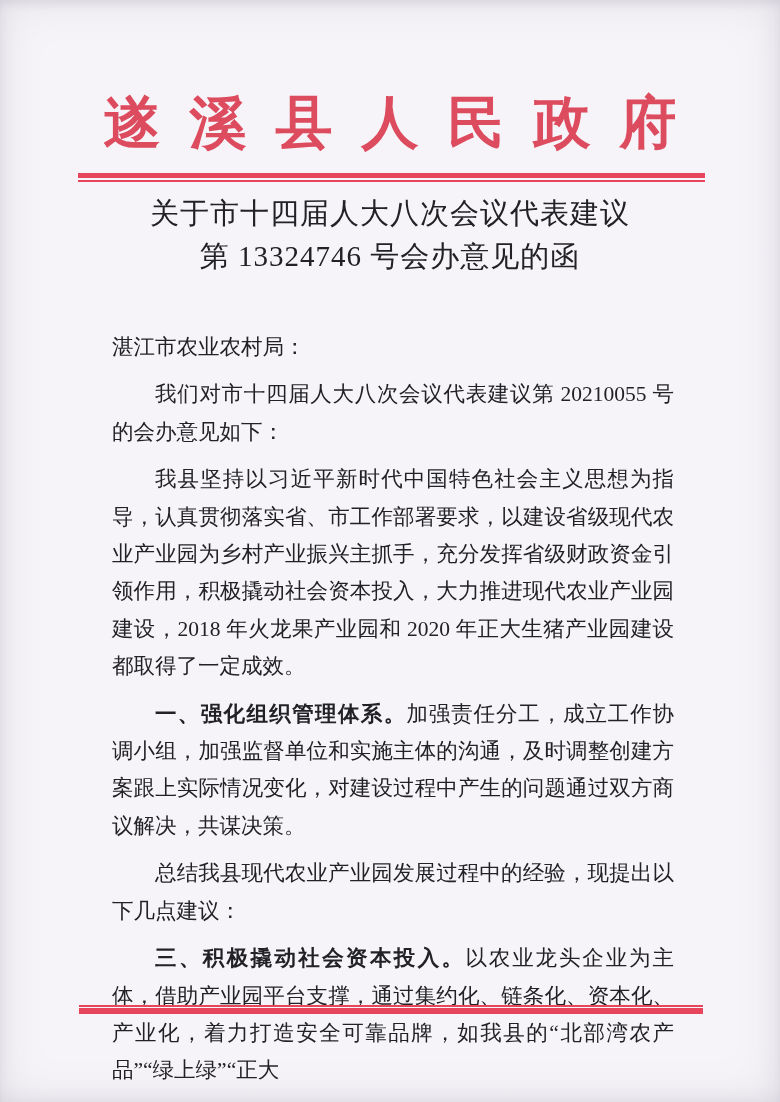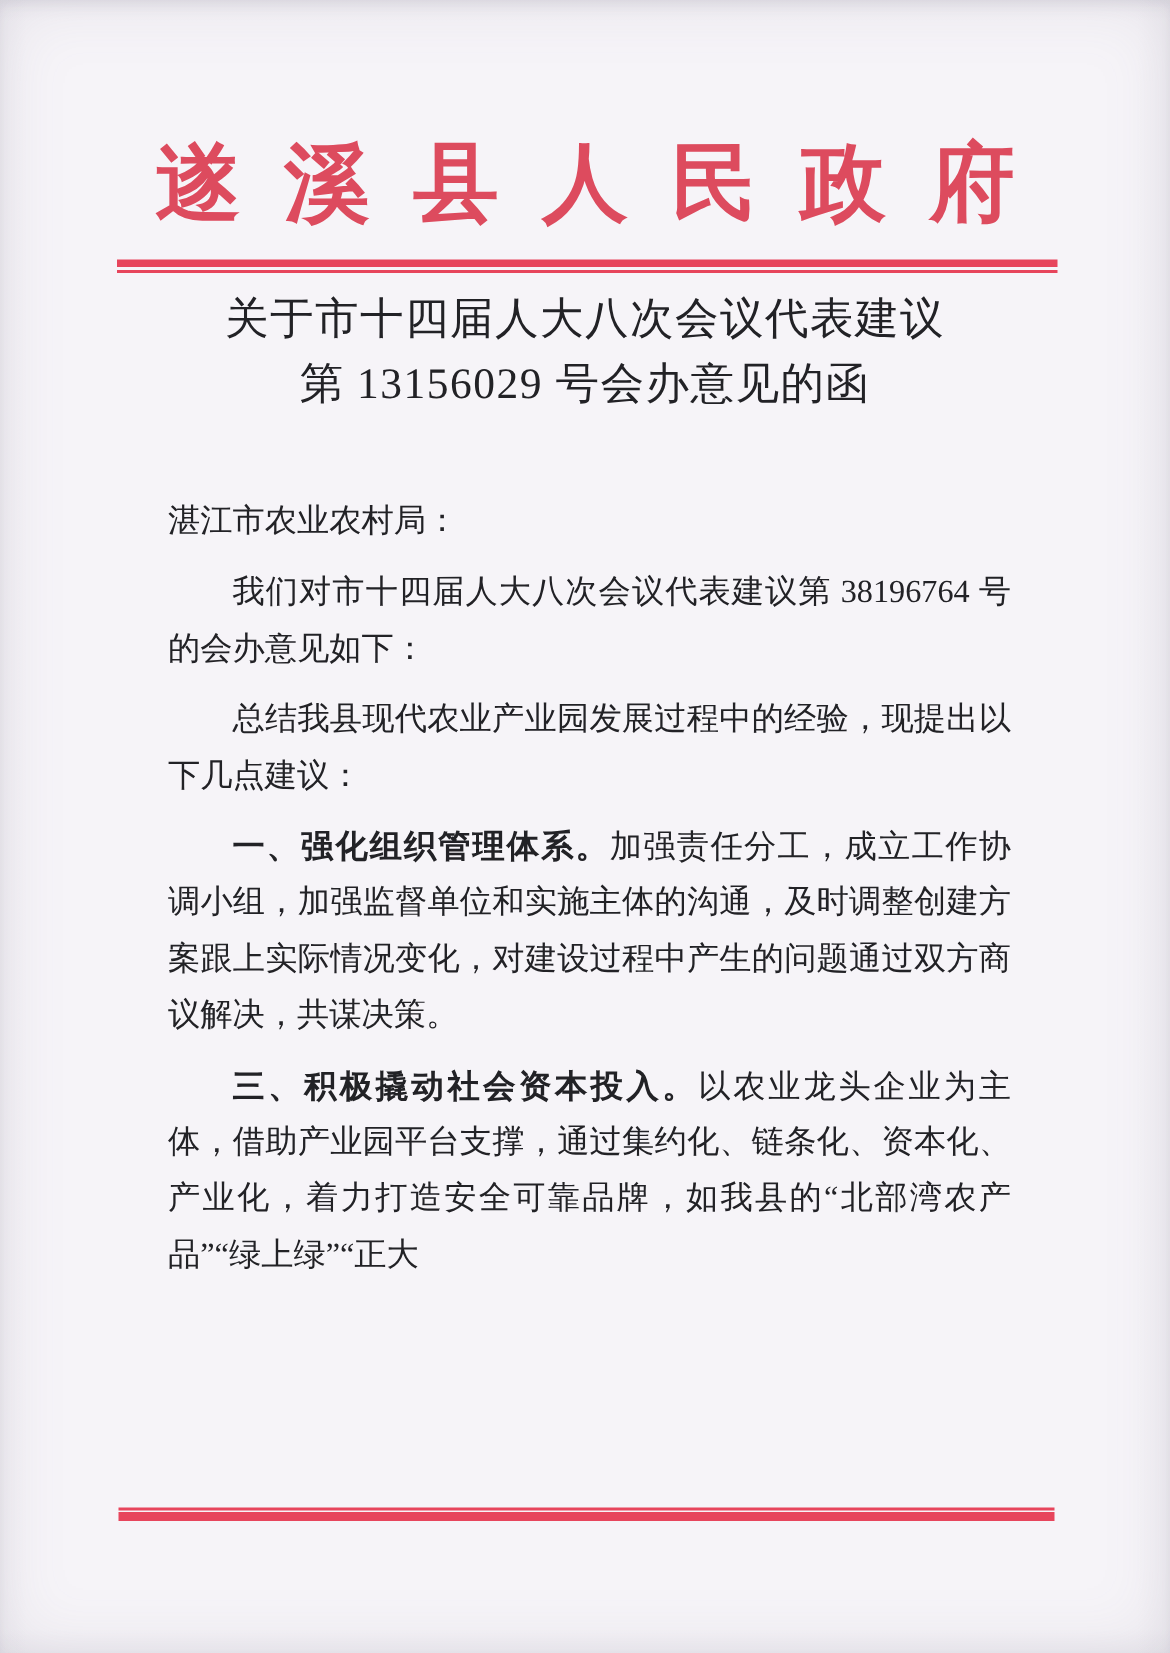--- a/index.html
+++ b/index.html
@@ -106,37 +106,40 @@
   <div class="letterhead">遂溪县人民政府</div>
 
   <div class="rule rule-header">
     <div class="bar-thick"></div>
     <div class="bar-gap"></div>
     <div class="bar-thin"></div>
   </div>
 
   <h1 class="doc-title">
     <span>关于市十四届人大八次会议代表建议</span><br>
-    <span>第 13156029 号会办意见的函</span>
+    <span>第 13324746 号会办意见的函</span>
   </h1>
 
   <div class="doc-body">
     <p class="no-indent">湛江市农业农村局：</p>
 
     <p>
-      <span>我们对市十四届人大八次会议代表建议第 38196764 号的会办意见如下：</span>
+      <span>我们对市十四届人大八次会议代表建议第 20210055 号的会办意见如下：</span>
     </p>
 
-
     <p>
-      <span>总结我县现代农业产业园发展过程中的经验，现提出以下几点建议：</span>
+      <span>我县坚持以习近平新时代中国特色社会主义思想为指导，认真贯彻落实省、市工作部署要求，以建设省级现代农业产业园为乡村产业振兴主抓手，充分发挥省级财政资金引领作用，积极撬动社会资本投入，大力推进现代农业产业园建设，2018 年火龙果产业园和 2020 年正大生猪产业园建设都取得了一定成效。</span>
     </p>
 
     <p>
       <b class="lead">一、强化组织管理体系。</b><span>加强责任分工，成立工作协调小组，加强监督单位和实施主体的沟通，及时调整创建方案跟上实际情况变化，对建设过程中产生的问题通过双方商议解决，共谋决策。</span>
+    </p>
+
+    <p>
+      <span>总结我县现代农业产业园发展过程中的经验，现提出以下几点建议：</span>
     </p>
 
 
     <p>
       <b class="lead">三、积极撬动社会资本投入。</b><span>以农业龙头企业为主体，借助产业园平台支撑，通过集约化、链条化、资本化、产业化，着力打造安全可靠品牌，如我县的“北部湾农产品”“绿上绿”“正大</span>
     </p>
   </div>
 
   <div class="rule rule-footer">
     <div class="bar-thin"></div>

